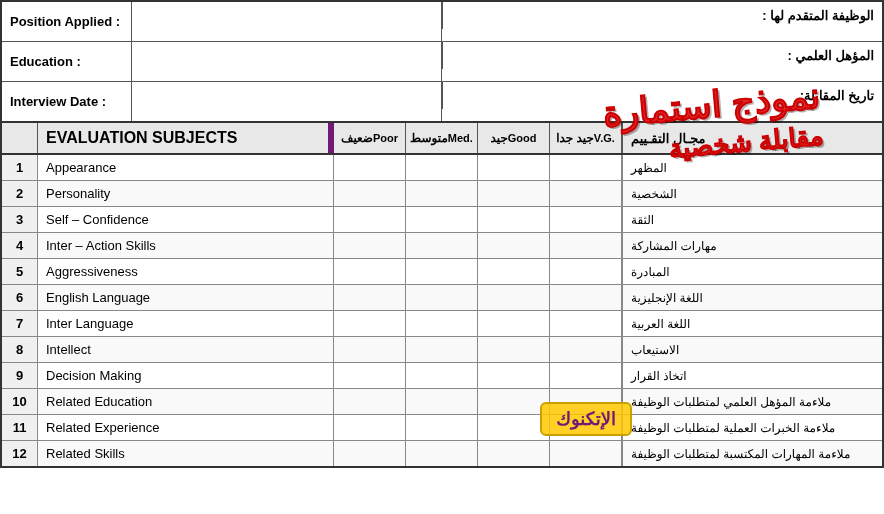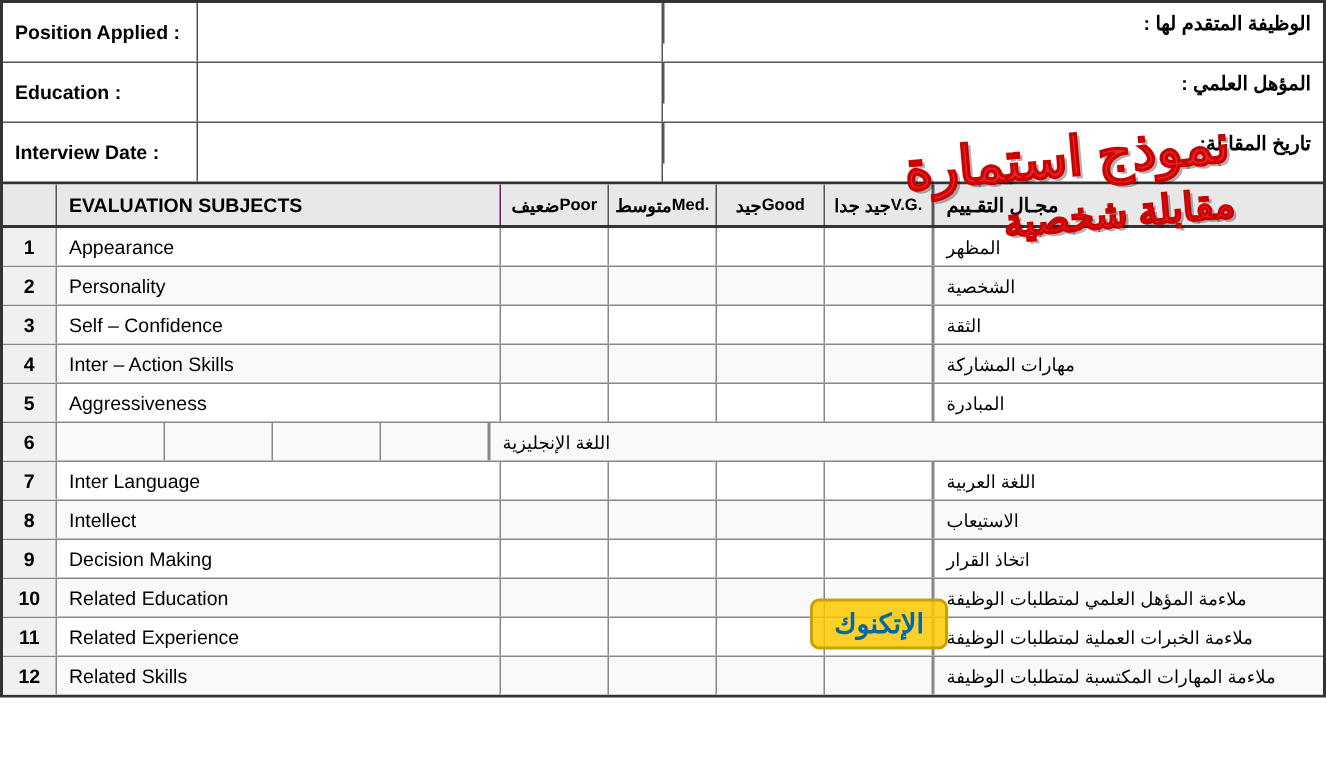--- a/index.html
+++ b/index.html
@@ -94,21 +94,21 @@
       bottom: 30px;
       right: 250px;
       z-index: 10;
       pointer-events: none;
       background: rgba(255,200,0,0.85);
       border: 2px solid #c8a000;
       border-radius: 6px;
       padding: 4px 14px;
       font-size: 18px;
       font-weight: bold;
-      color: #0369a1;
+      color: #701a75;
       direction: rtl;
       font-family: Arial, sans-serif;
       text-align: center;
     }
     
     .table-header {
       display: flex;
       background: #e8e8e8;
       border-bottom: 2px solid #333;
       font-weight: bold;
@@ -118,25 +118,25 @@
       width: 36px;
       min-width: 36px;
       border-right: 1px solid #555;
       display: flex;
       align-items: center;
       justify-content: center;
       padding: 6px 2px;
     }
     .th-subject {
       flex: 1;
-      border-right: 1px solid #701a75;
+      border-right: 6px solid #701a75;
       padding: 6px 8px;
       display: flex;
       align-items: center;
-      font-size: 13px;
+      font-size: 16px;
       font-weight: bold;
     }
     .th-col {
       width: 72px;
       min-width: 72px;
       border-right: 1px solid #555;
       display: flex;
       align-items: center;
       justify-content: center;
       padding: 4px 2px;
@@ -319,20 +319,21 @@
       <div class="td-num">5</div>
       <div class="td-subject">Aggressiveness</div>
       <div class="td-col"></div>
       <div class="td-col"></div>
       <div class="td-col"></div>
       <div class="td-col"></div>
       <div class="td-arabic">المبادرة</div>
     </div>
       <div class="table-row">
       <div class="td-num">6</div>
+      <div class="td-subject">English Language</div>
       <div class="td-col"></div>
       <div class="td-col"></div>
       <div class="td-col"></div>
       <div class="td-col"></div>
       <div class="td-arabic">اللغة الإنجليزية</div>
     </div>
       <div class="table-row">
       <div class="td-num">7</div>
       <div class="td-subject">Inter Language</div>
       <div class="td-col"></div>

